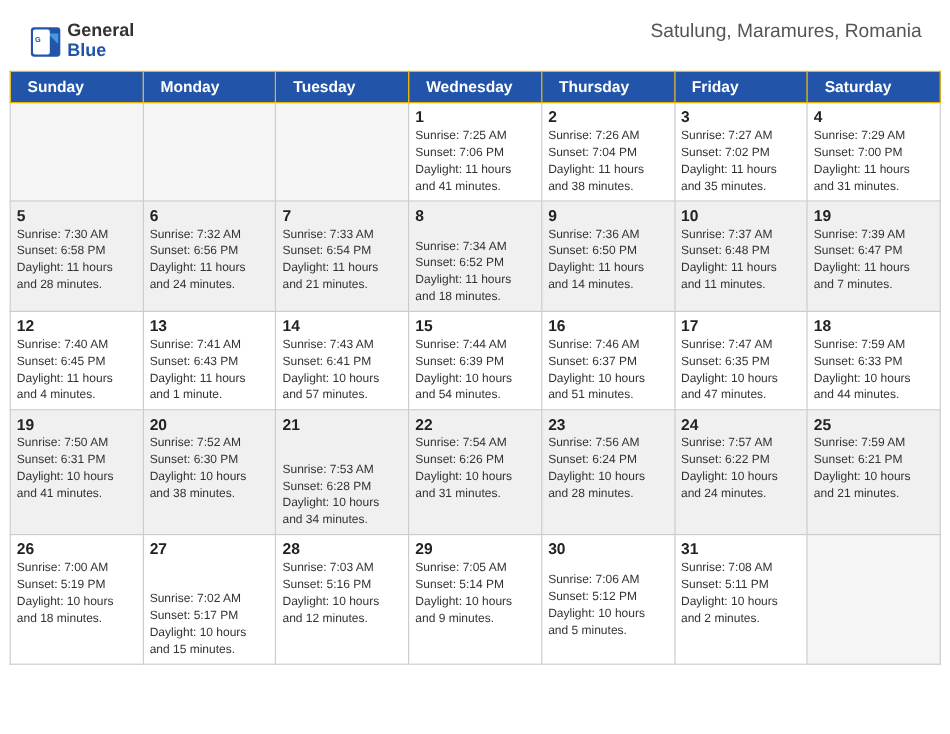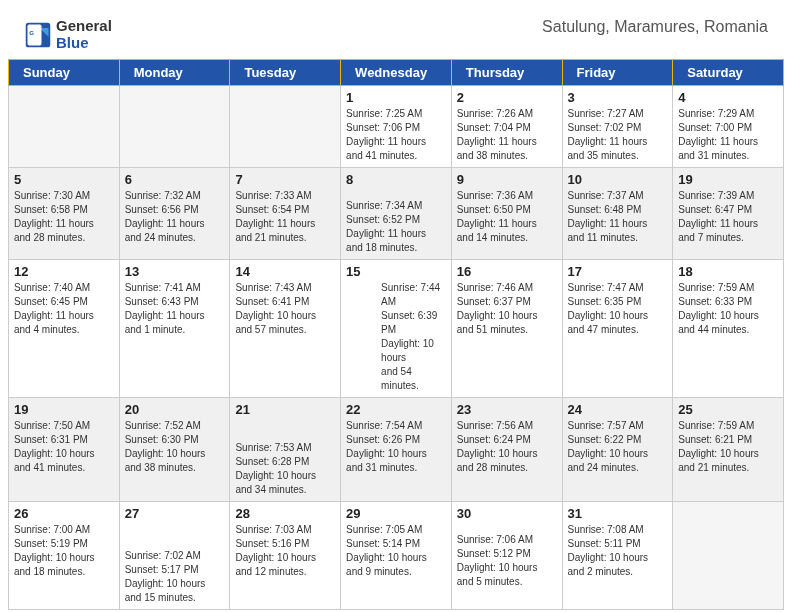--- a/index.html
+++ b/index.html
@@ -229,21 +229,21 @@
           </td>
           <td>
             <span class="day-num">14</span>
             <div class="cell-info" style="white-space: pre-line;">Sunrise: 7:43 AM
 Sunset: 6:41 PM
 Daylight: 10 hours
 and 57 minutes.</div>
           </td>
           <td>
             <span class="day-num">15</span>
-            <div class="cell-info" style="white-space: pre-line; margin-left: 35px;">Sunrise: 7:44 AM
+            <div class="cell-info" style="white-space: pre-line;">Sunrise: 7:44 AM
 Sunset: 6:39 PM
 Daylight: 10 hours
 and 54 minutes.</div>
           </td>
           <td>
             <span class="day-num">16</span>
             <div class="cell-info" style="white-space: pre-line;">Sunrise: 7:46 AM
 Sunset: 6:37 PM
 Daylight: 10 hours
 and 51 minutes.</div>

